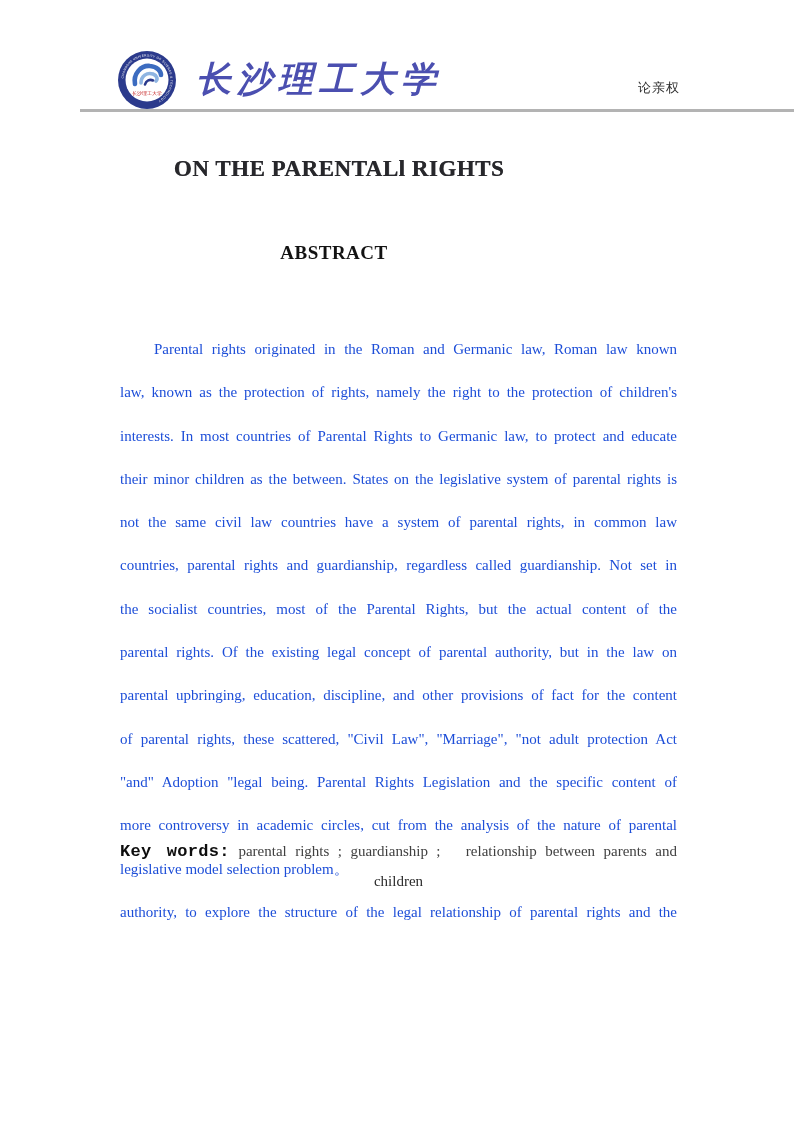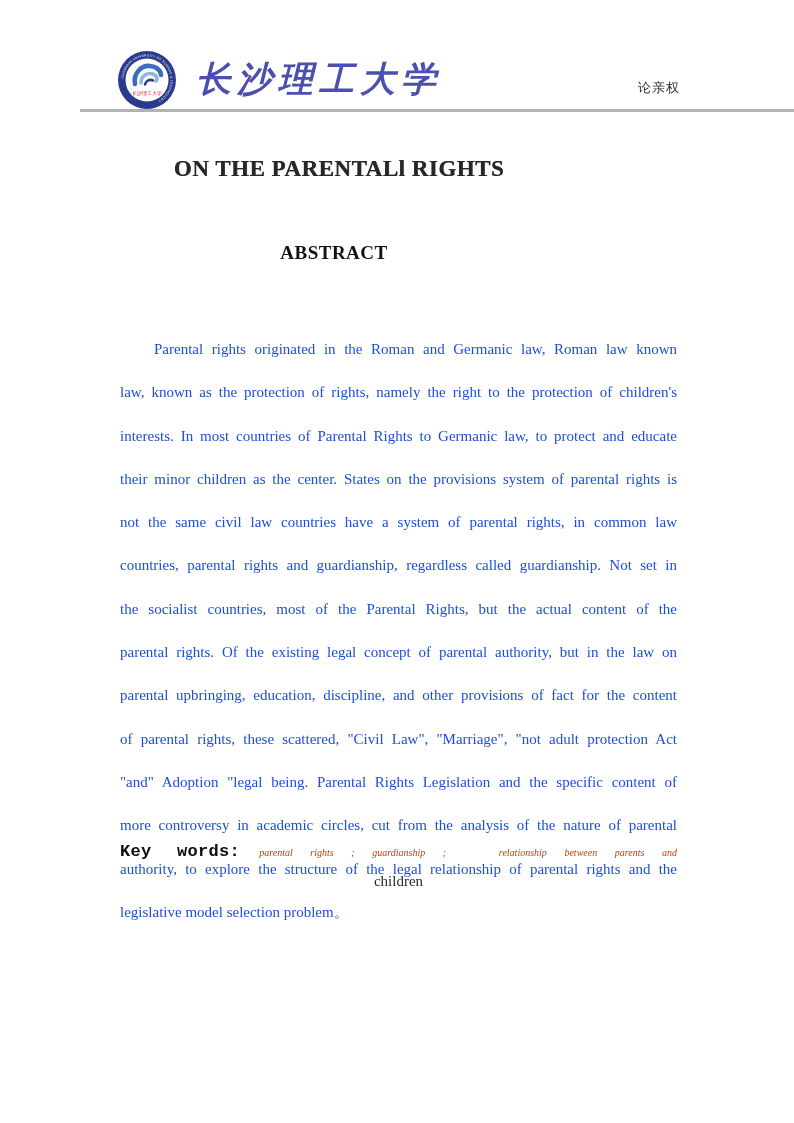--- a/index.html
+++ b/index.html
@@ -107,21 +107,21 @@
     text-align-last: justify;
     white-space: nowrap;
   }
   .kw-label {
     font-family: Liberation Mono, monospace;
     font-weight: 700;
     font-size: 17px;
     color: #0d0d0d;
     letter-spacing: 0.3px;
   }
-  .kw-rest { font-size: 10px; color: #c2410c; font-style: italic; }
+  .kw-rest { font-size: 15px; color: #404040; }
   .kw-line2 {
     width: 557px;
     height: 31.3px;
     line-height: 31.3px;
     font-size: 15px;
     color: #2b2b2b;
     text-align: center;
   }
 </style>
 </head>
@@ -154,31 +154,31 @@
 
   <div class="header-rule"></div>
 
   <div class="doc-title">ON THE PARENTALl RIGHTS</div>
   <div class="abstract-heading">ABSTRACT</div>
 
   <div class="abstract-body">
     <div class="body-line first">Parental rights originated in the Roman and Germanic law, Roman law known</div>
     <div class="body-line">law, known as the protection of rights, namely the right to the protection of children's</div>
     <div class="body-line">interests. In most countries of Parental Rights to Germanic law, to protect and educate</div>
-    <div class="body-line">their minor children as the center. States on the provisions system of parental rights is</div>
+    <div class="body-line">their minor children as the between. States on the legislative system of parental rights is</div>
     <div class="body-line">not the same civil law countries have a system of parental rights, in common law</div>
     <div class="body-line">countries, parental rights and guardianship, regardless called guardianship. Not set in</div>
     <div class="body-line">the socialist countries, most of the Parental Rights, but the actual content of the</div>
     <div class="body-line">parental rights. Of the existing legal concept of parental authority, but in the law on</div>
     <div class="body-line">parental upbringing, education, discipline, and other provisions of fact for the content</div>
     <div class="body-line">of parental rights, these scattered, "Civil Law", "Marriage", "not adult protection Act</div>
     <div class="body-line">"and" Adoption "legal being. Parental Rights Legislation and the specific content of</div>
     <div class="body-line">more controversy in academic circles, cut from the analysis of the nature of parental</div>
+    <div class="body-line last">legislative model selection problem。</div>
     <div class="body-line">authority, to explore the structure of the legal relationship of parental rights and the</div>
-    <div class="body-line last">legislative model selection problem。</div>
   </div>
 
   <div class="keywords">
     <div class="kw-line1">
       <span class="kw-label">Key words:</span>
       <span class="kw-rest">parental rights ; guardianship ;&nbsp;&nbsp; relationship between parents and</span>
     </div>
     <div class="kw-line2">children</div>
   </div>
 

